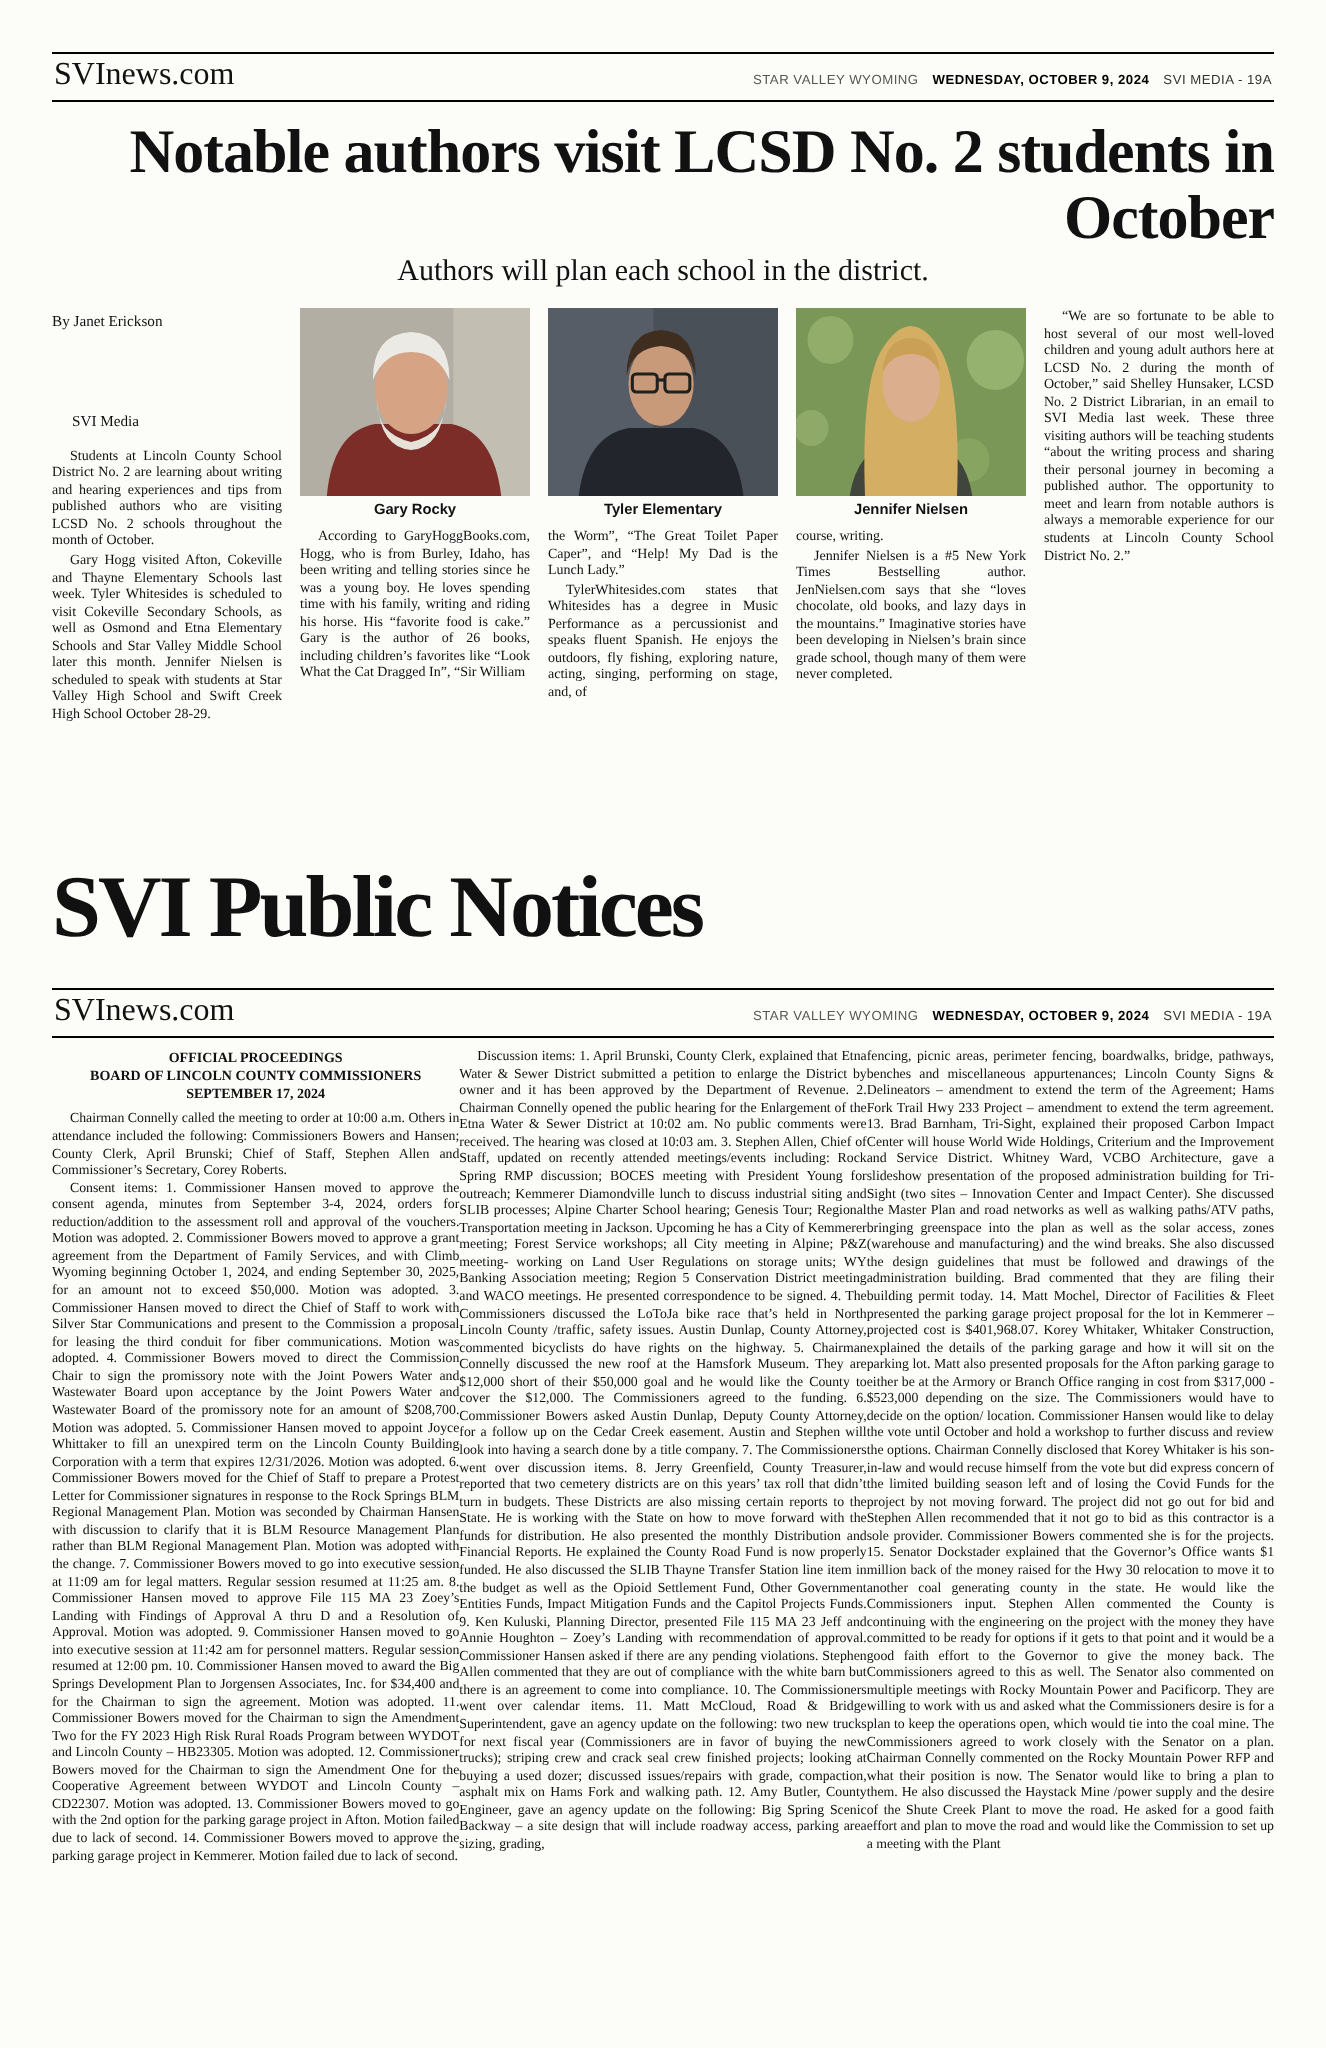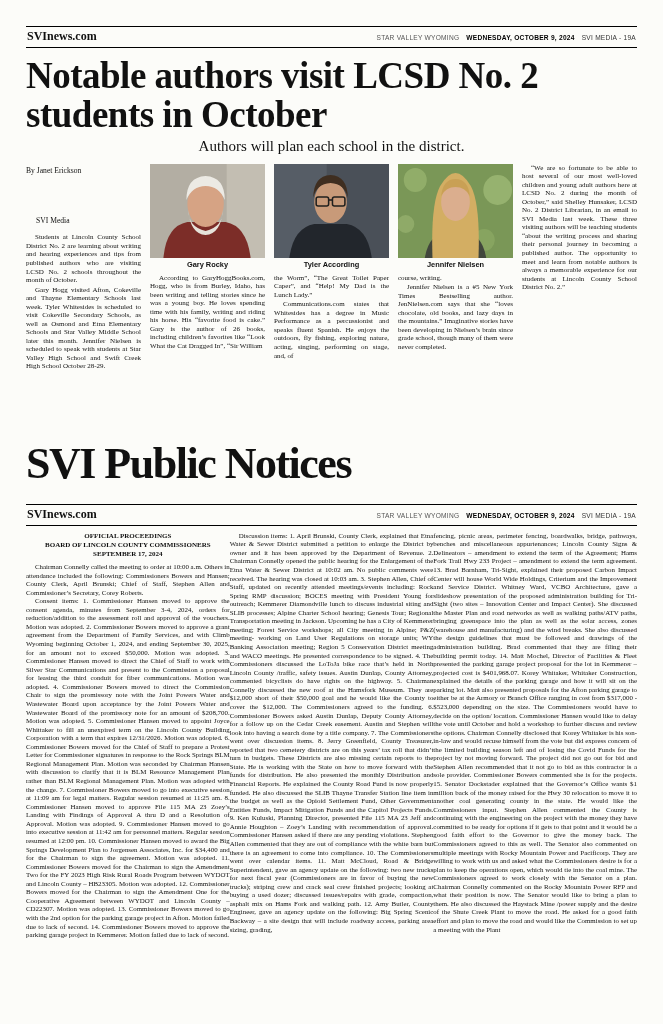--- a/index.html
+++ b/index.html
@@ -7,27 +7,27 @@
     width:663px;height:1024px;background:#fcfcf9;color:#111;
     font-family:"Liberation Serif",serif;
     padding:26px 26px 8px;box-sizing:border-box;overflow:hidden;position:relative;
   }
   
   .masthead{
     display:flex;justify-content:space-between;align-items:baseline;
     border-top:1.3px solid #000;border-bottom:1.3px solid #000;
     padding:2px 1px 3px;
   }
-  .site{font-weight:bold;font-size:12px;}
+  .site{font-weight:normal;font-size:16px;}
   .dateline{font-family:"Liberation Sans",sans-serif;font-size:6.6px;letter-spacing:.25px;display:flex;gap:7px;align-items:baseline;}
   .dl-region{color:#555;}
   .dl-date{font-weight:bold;color:#000;}
   .dl-edition{color:#333;}
   
-  .headline{font-size:37px;font-weight:bold;text-align:left;letter-spacing:-.5px;margin:9px 0 2px;line-height:1.05;}
+  .headline{font-size:31px;font-weight:bold;text-align:right;letter-spacing:-.5px;margin:9px 0 2px;line-height:1.05;}
   .subheadline{font-size:15px;font-weight:normal;text-align:center;margin:3px 0 9px;}
   
   .article{display:flex;gap:9px;height:276px;overflow:hidden;}
   .article .col{flex:1 1 0;font-size:7px;line-height:1.22;text-align:justify;}
   .article p{margin:0 0 1px;text-indent:9px;}
   .article p.noindent{text-indent:0;}
   .byline{font-size:7.6px;margin:2px 0 8px;line-height:1.3;}
   .byline .org{padding-left:10px;margin-top:40px;}
   .photo{width:100%;height:94px;margin-bottom:2px;background:#aaa;overflow:hidden;}
   .photo svg{width:100%;height:100%;display:block;}
@@ -89,23 +89,23 @@
           <rect width="120" height="94" fill="#4a5058"></rect>
           <rect width="55" height="94" fill="#565d66"></rect>
           <path d="M16 94 Q20 64 42 60 L76 60 Q98 64 102 94 Z" fill="#22262c"></path>
           <ellipse cx="59" cy="38" rx="17" ry="21" fill="#c89a79"></ellipse>
           <path d="M41 34 Q41 12 59 11 Q77 12 77 34 Q74 20 59 19 Q44 20 41 34 Z" fill="#3f2e20"></path>
           <rect x="44" y="33" width="13" height="9" rx="2" fill="none" stroke="#20201e" stroke-width="1.6"></rect>
           <rect x="61" y="33" width="13" height="9" rx="2" fill="none" stroke="#20201e" stroke-width="1.6"></rect>
           <line x1="57" y1="36" x2="61" y2="36" stroke="#20201e" stroke-width="1.6"></line>
         </svg>
       </div>
-      <div class="caption">Tyler According</div>
+      <div class="caption">Tyler Elementary</div>
       <p class="noindent">the Worm”, “The Great Toilet Paper Caper”, and “Help! My Dad is the Lunch Lady.”</p>
-      <p>Communications.com states that Whitesides has a degree in Music Performance as a percussionist and speaks fluent Spanish. He enjoys the outdoors, fly fishing, exploring nature, acting, singing, performing on stage, and, of</p>
+      <p>TylerWhitesides.com states that Whitesides has a degree in Music Performance as a percussionist and speaks fluent Spanish. He enjoys the outdoors, fly fishing, exploring nature, acting, singing, performing on stage, and, of</p>
     </div>
 
     <div class="col">
       <div class="photo">
         <svg viewBox="0 0 120 94" preserveAspectRatio="none">
           <rect width="120" height="94" fill="#7a9757"></rect>
           <circle cx="18" cy="16" r="12" fill="#97b36e" opacity="0.8"></circle>
           <circle cx="104" cy="26" r="15" fill="#a3bd79" opacity="0.7"></circle>
           <circle cx="90" cy="76" r="11" fill="#8fae66" opacity="0.6"></circle>
           <circle cx="8" cy="60" r="9" fill="#a3bd79" opacity="0.5"></circle>

